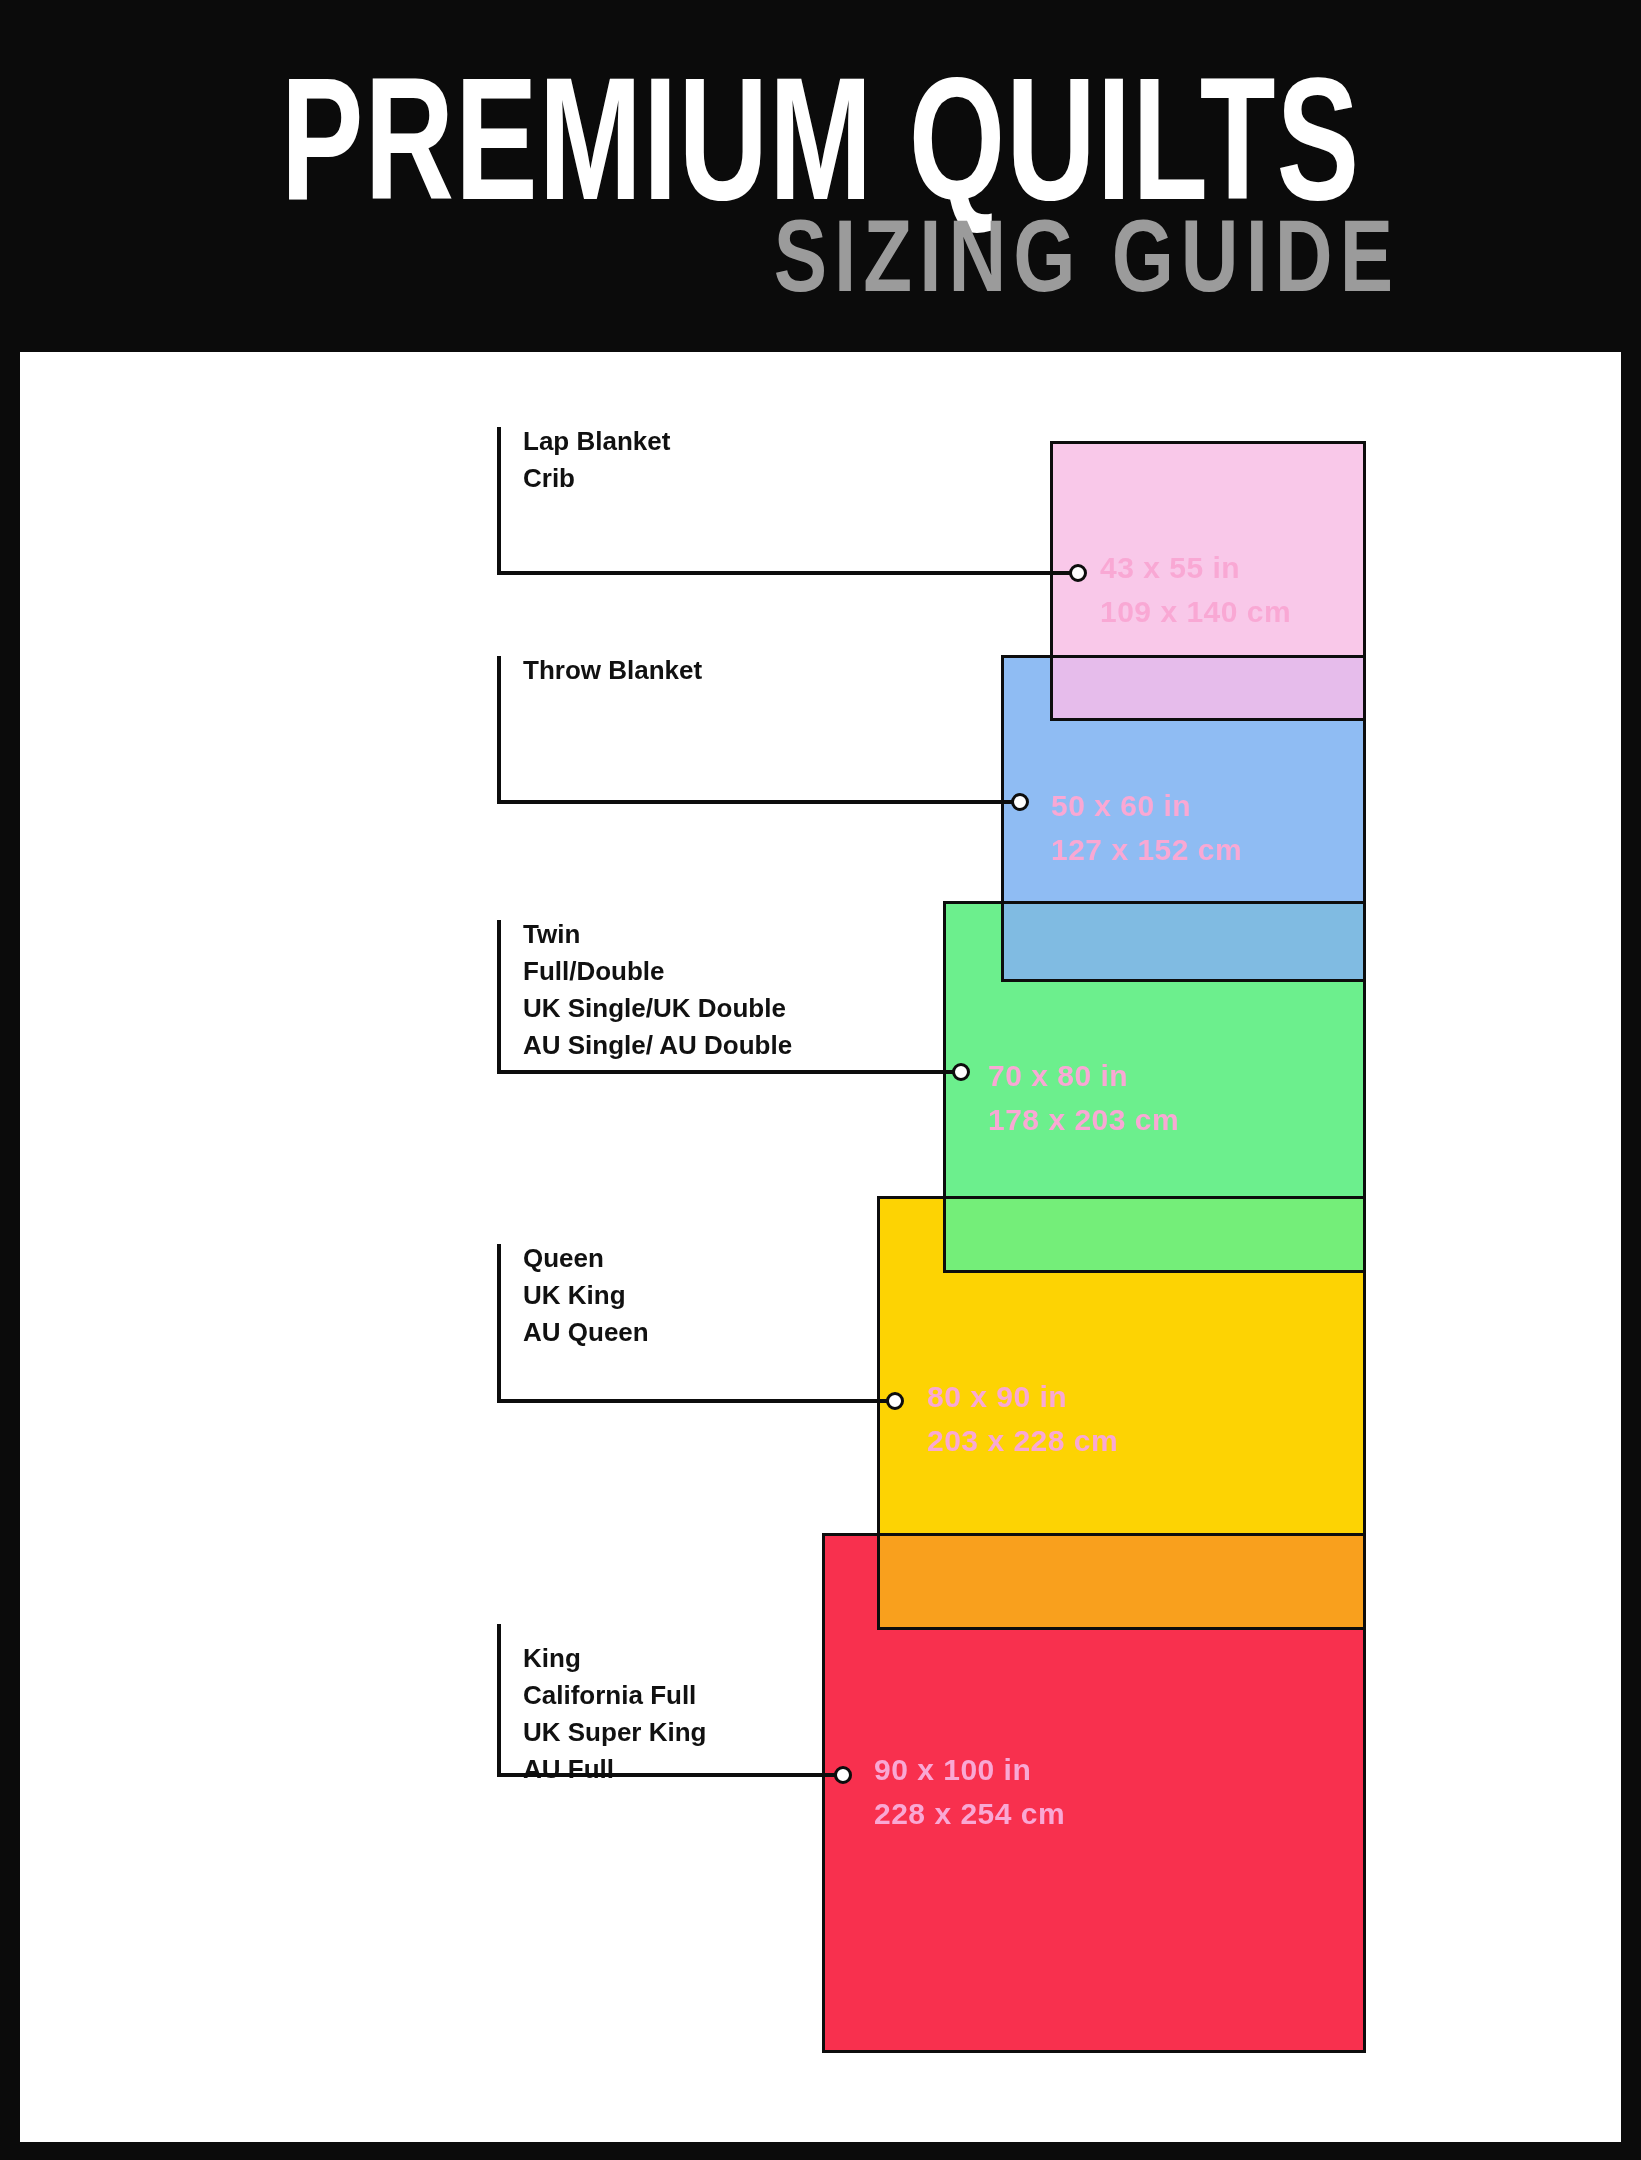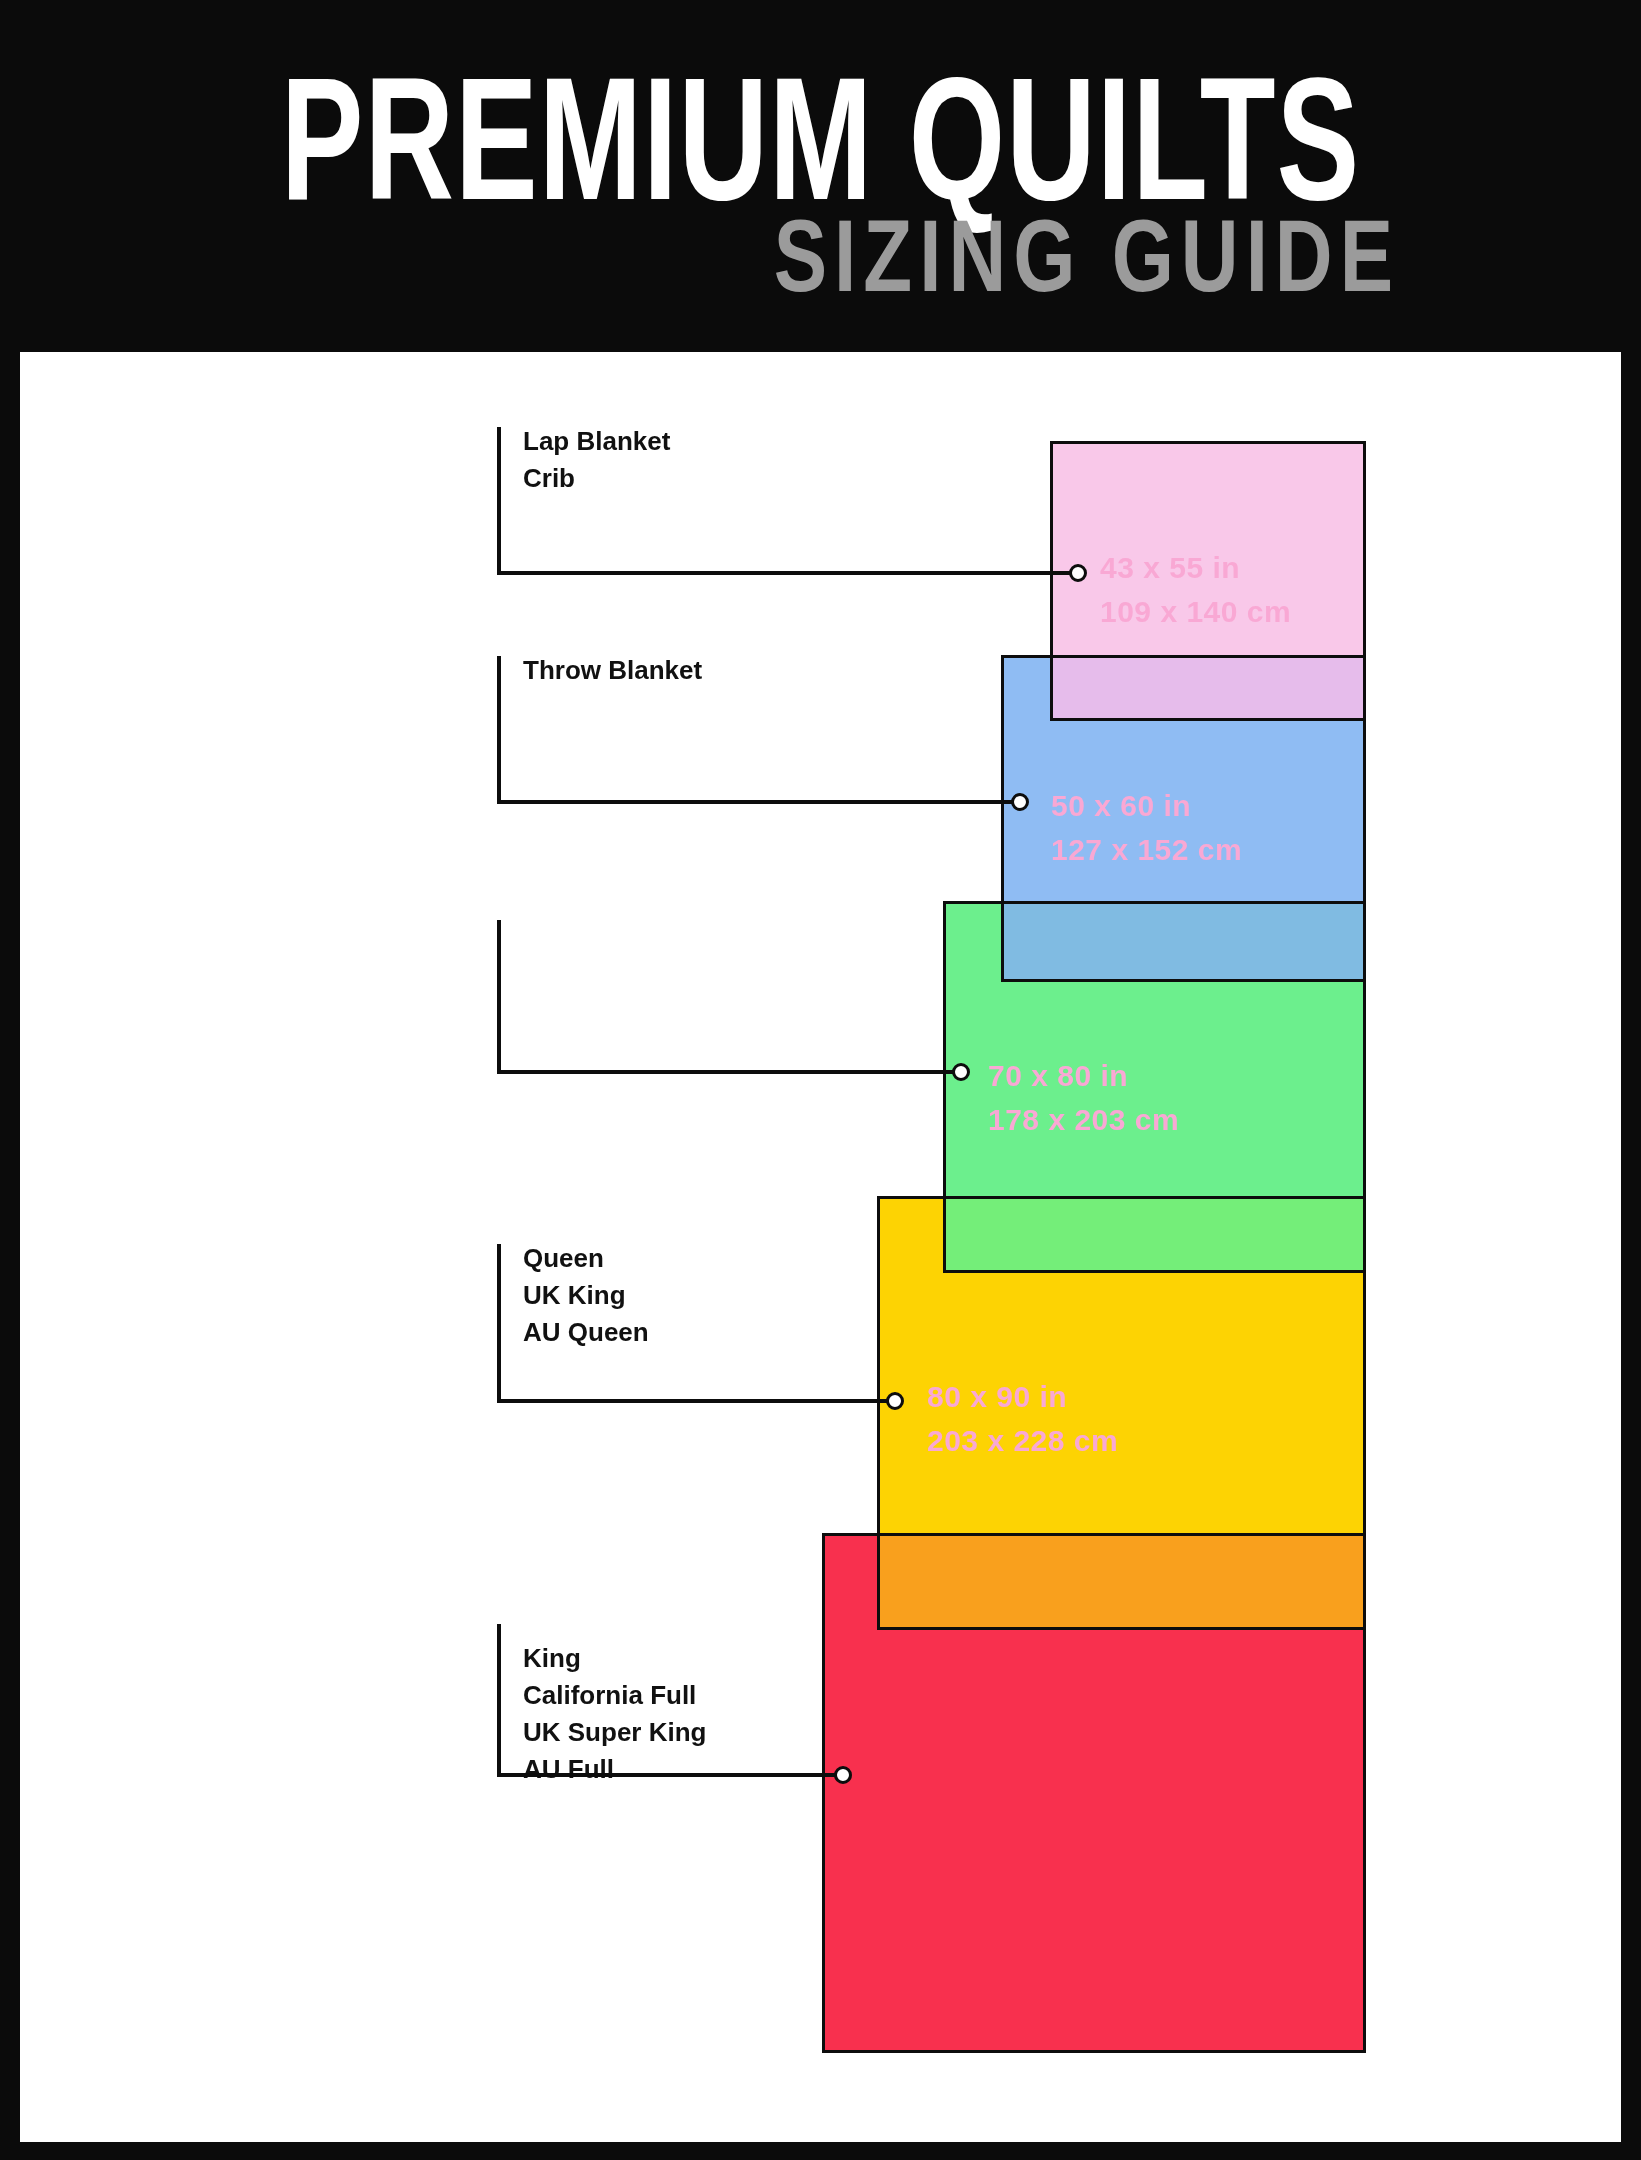--- a/index.html
+++ b/index.html
@@ -80,20 +80,26 @@
     <div>Throw Blanket</div>
   </div>
   <div class="vline" style="left:497px;top:656px;height:148px;"></div>
   <div class="hline" style="left:497px;top:800px;width:523px;"></div>
   <div class="dot" style="left:1011px;top:793px;"></div>
   <div class="dims" style="left:1051px;top:784px;">
     <div>50 x 60 in</div>
     <div>127 x 152 cm</div>
   </div>
 
+  <div class="label" style="left:523px;top:916px;">
+    <div>Twin</div>
+    <div>Full/Double</div>
+    <div>UK Single/UK Double</div>
+    <div>AU Single/ AU Double</div>
+  </div>
   <div class="vline" style="left:497px;top:920px;height:154px;"></div>
   <div class="hline" style="left:497px;top:1070px;width:464px;"></div>
   <div class="dot" style="left:952px;top:1063px;"></div>
   <div class="dims" style="left:988px;top:1047px;margin-top:7px;">
     <div>70 x 80 in</div>
     <div>178 x 203 cm</div>
   </div>
 
   <div class="label" style="left:523px;top:1240px;">
     <div>Queen</div>
@@ -110,14 +116,18 @@
 
   <div class="label" style="left:523px;top:1620px;margin-top:20px;">
     <div>King</div>
     <div>California Full</div>
     <div>UK Super King</div>
     <div>AU Full</div>
   </div>
   <div class="vline" style="left:497px;top:1624px;height:153px;"></div>
   <div class="hline" style="left:497px;top:1773px;width:346px;"></div>
   <div class="dot" style="left:834px;top:1766px;"></div>
+  <div class="dims" style="left:874px;top:1748px;">
+    <div>90 x 100 in</div>
+    <div>228 x 254 cm</div>
+  </div>
 
 </div>
 
 </body></html>

